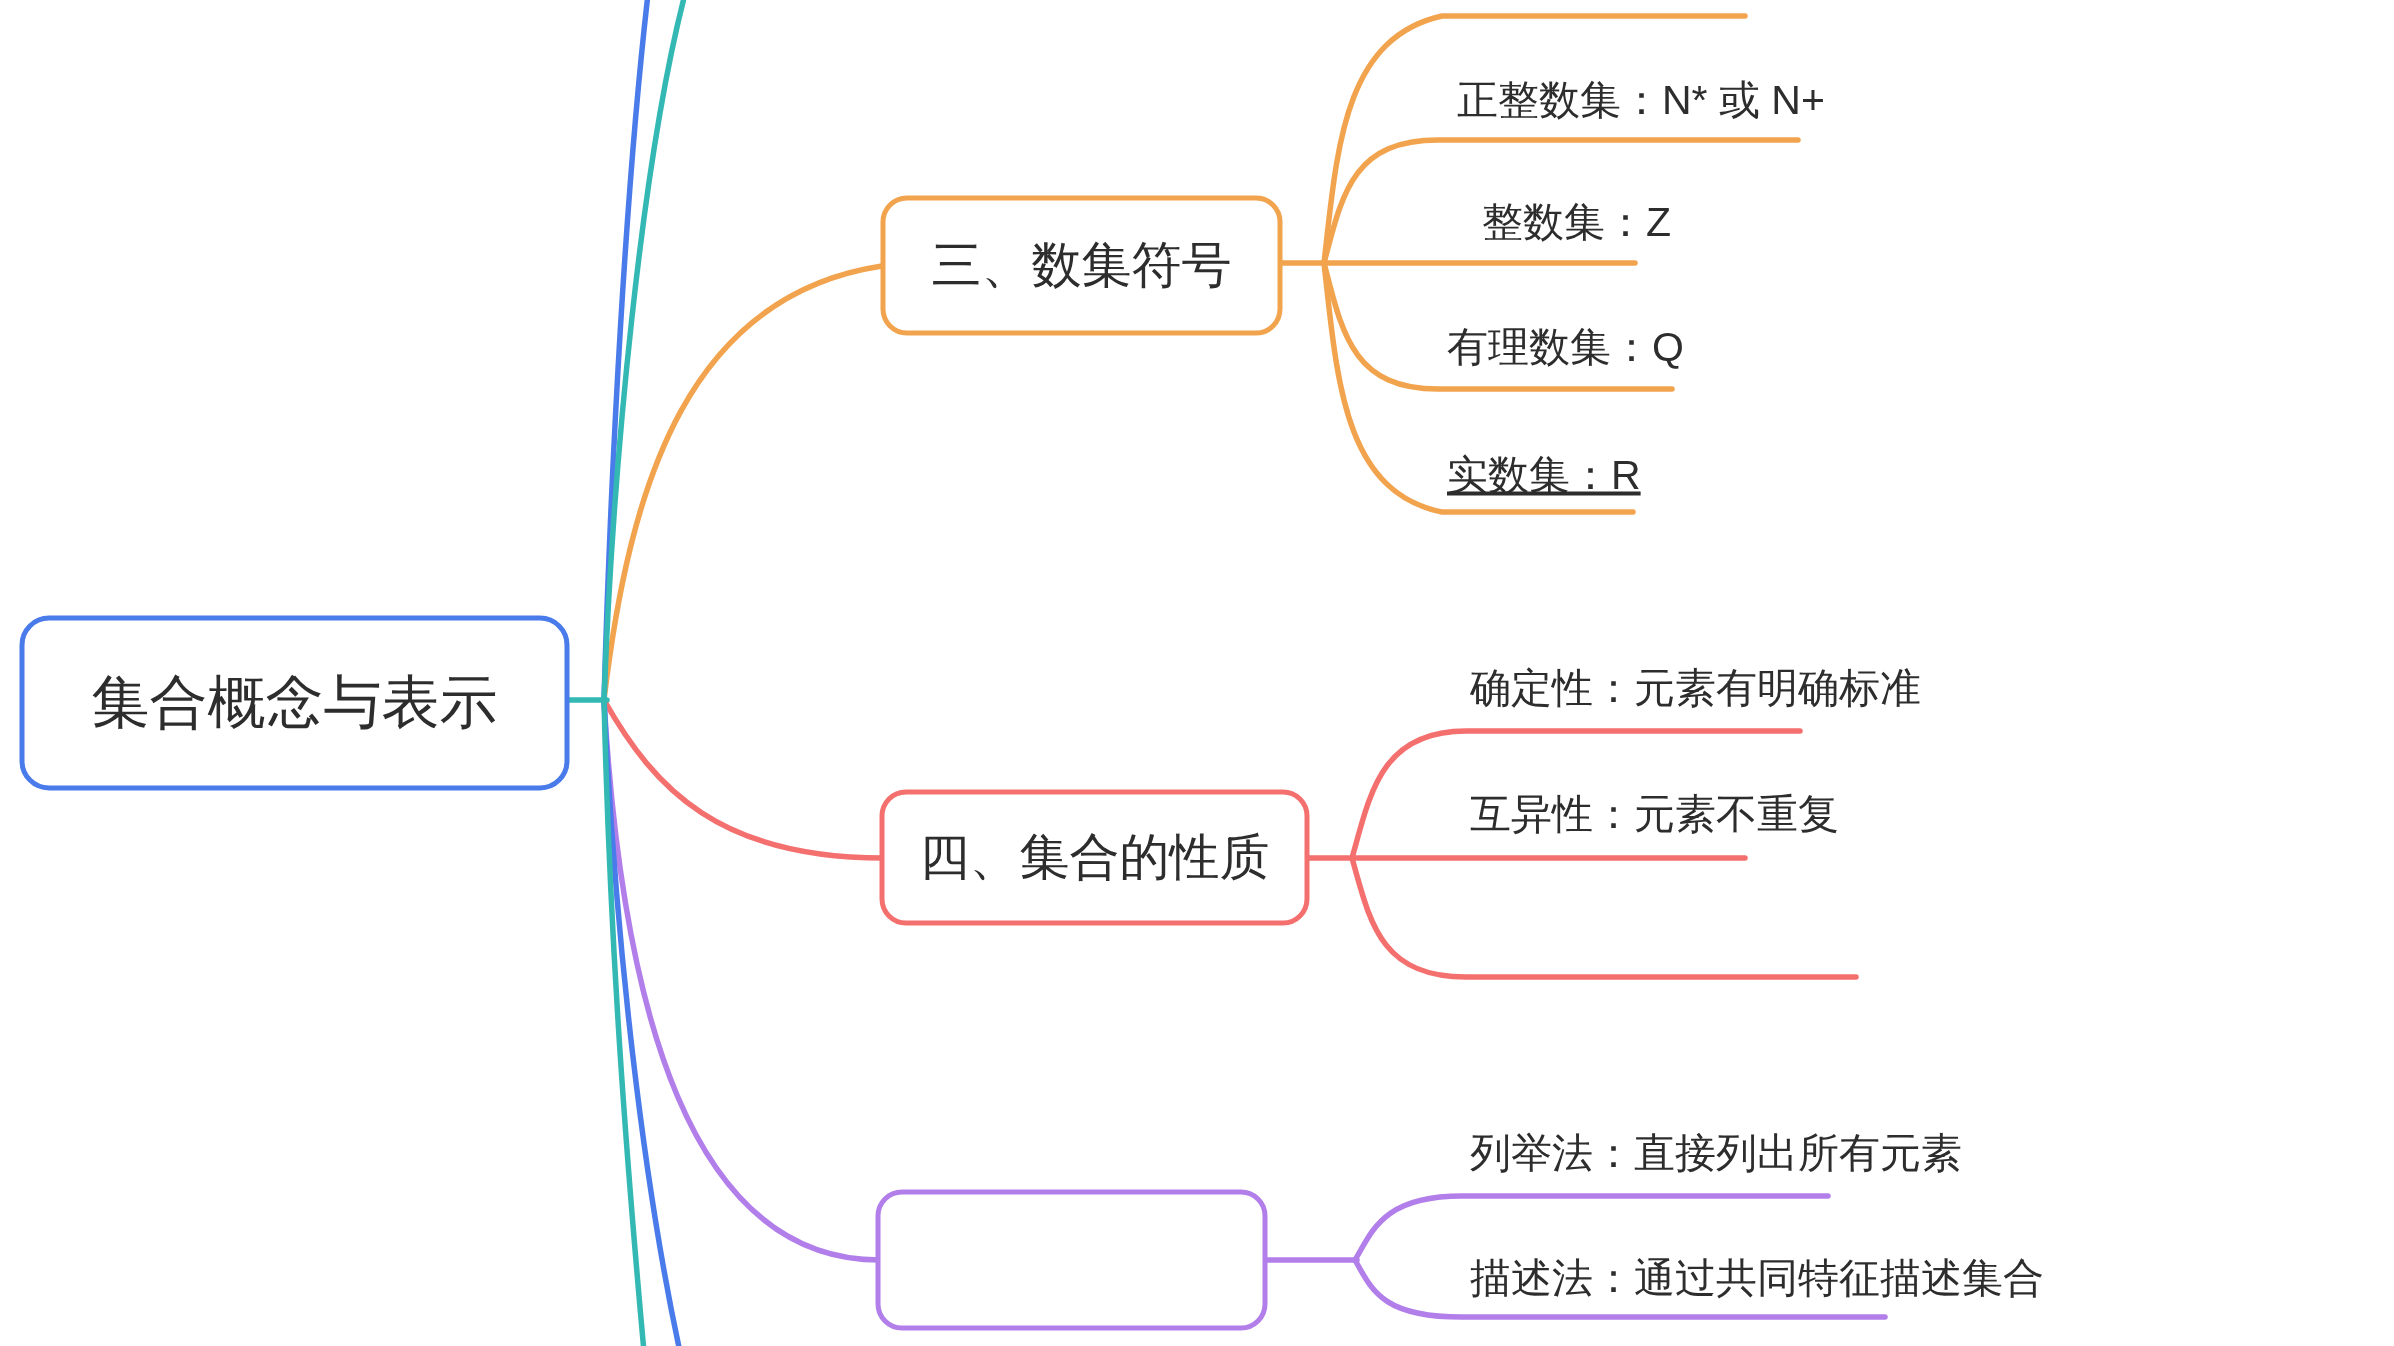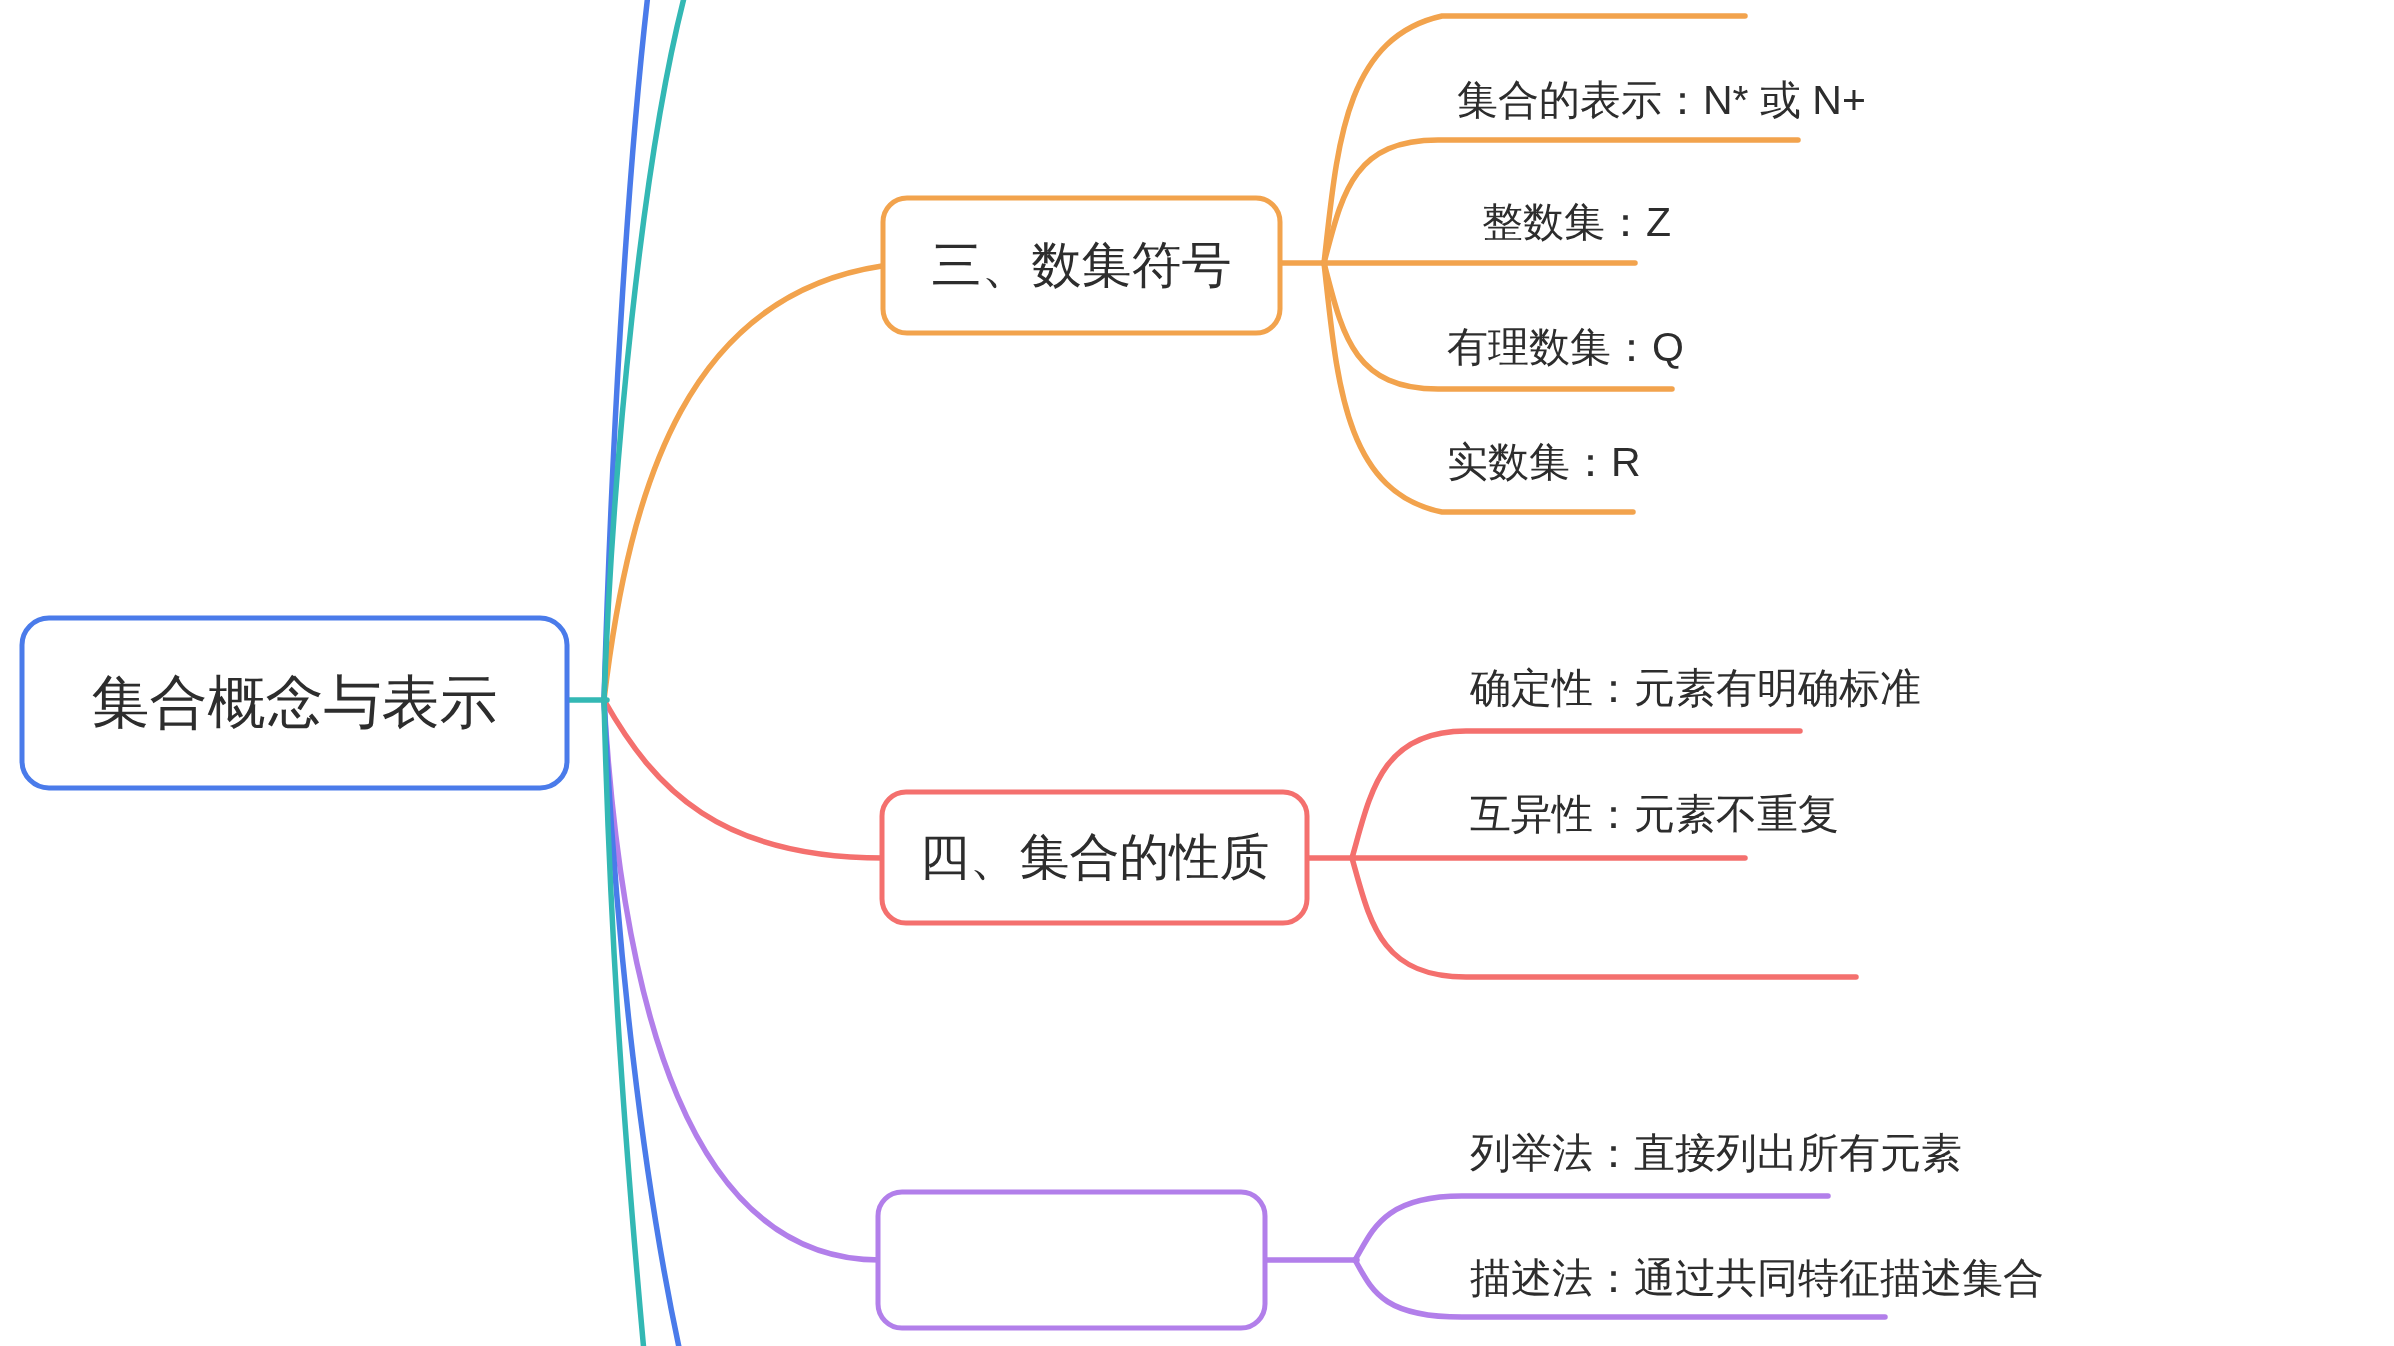--- a/index.html
+++ b/index.html
@@ -63,24 +63,24 @@
     <rect class="nodebox" x="878" y="1192" width="387" height="136" rx="24" stroke="#B27FEA"></rect>
   </svg>
 
   <div class="nodelabel root-label" style="left:22px;top:618px;width:545px;height:170px;">集合概念与表示</div>
 
   <div class="nodelabel branch-label" style="left:883px;top:198px;width:397px;height:135px;">三、数集符号</div>
 
   <div class="nodelabel branch-label" style="left:882px;top:792px;width:425px;height:131px;">四、集合的性质</div>
 
 
-  <div class="leaf" style="left:1457px;top:100px;">集合的表示：N* 或 N+</div>
+  <div class="leaf" style="left:1457px;top:100px;">正整数集：N* 或 N+</div>
   <div class="leaf" style="left:1482px;top:222px;">整数集：Z</div>
   <div class="leaf" style="left:1447px;top:347px;">有理数集：Q</div>
-  <div class="leaf" style="left:1447px;top:462px;">实数集：R</div>
+  <div class="leaf" style="left:1447px;top:475px;text-decoration:underline;">实数集：R</div>
 
   <div class="leaf" style="left:1470px;top:688px;">确定性：元素有明确标准</div>
   <div class="leaf" style="left:1470px;top:814px;">互异性：元素不重复</div>
 
   <div class="leaf" style="left:1470px;top:1153px;">列举法：直接列出所有元素</div>
   <div class="leaf" style="left:1470px;top:1278px;">描述法：通过共同特征描述集合</div>
 
 </div>
 
 </body></html>

